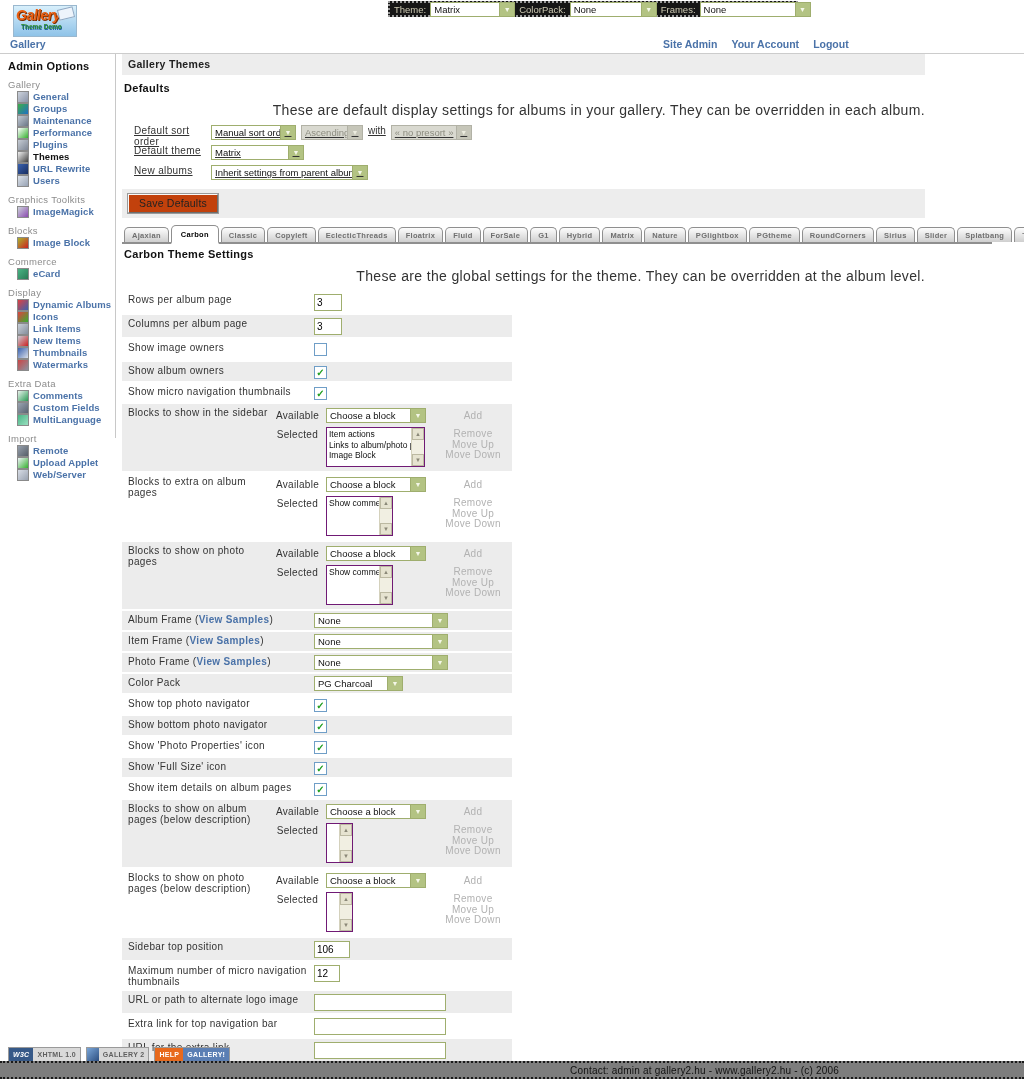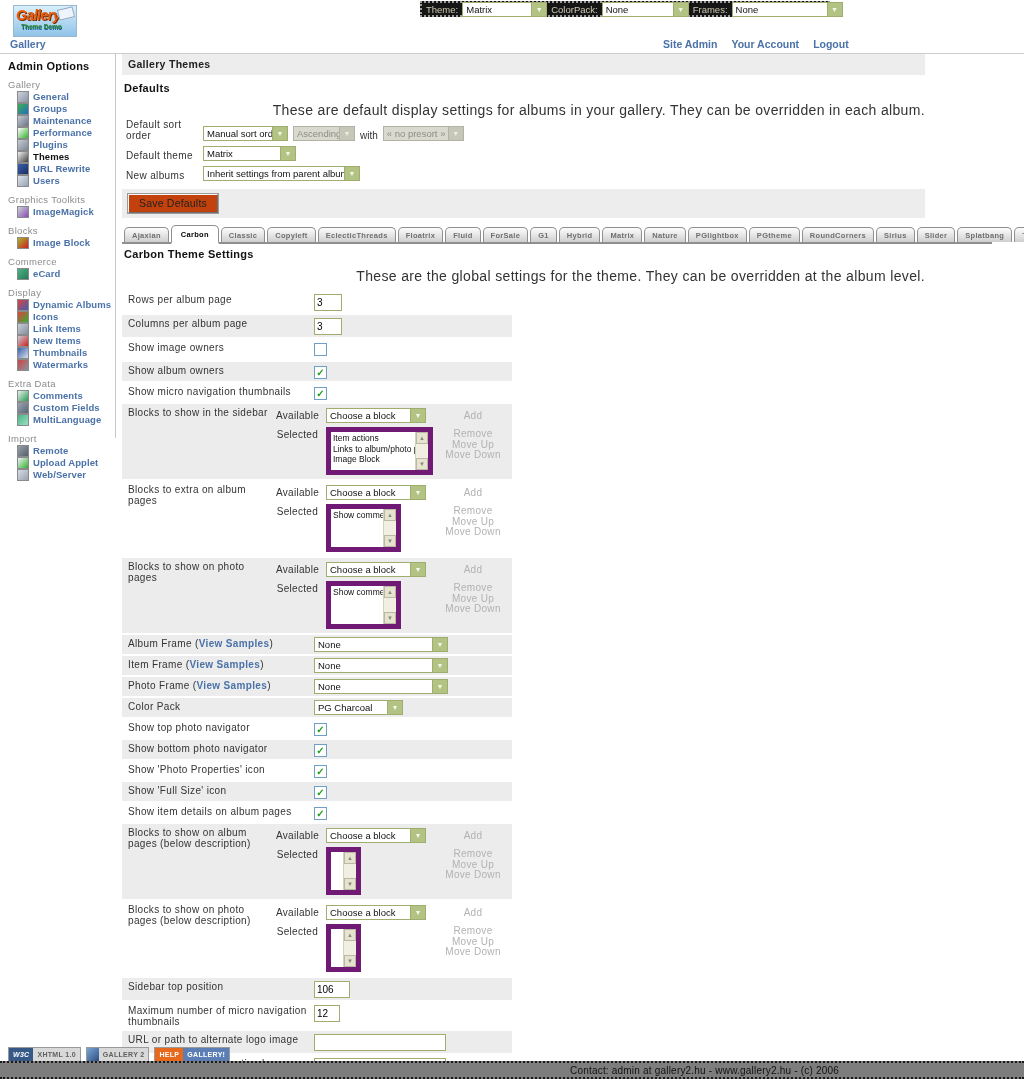--- a/index.html
+++ b/index.html
@@ -10,21 +10,21 @@
   .logo{position:absolute;left:13px;top:5px;width:62px;height:30px;
         background:linear-gradient(#d8effb,#8fc3e8);border:1px solid #9ab8cf;cursor:pointer;}
   .logo .gtxt{position:absolute;left:2px;top:1px;font-size:14px;font-weight:bold;font-style:italic;
         color:#e85d10;text-shadow:1px 1px 0 #7a2d00;letter-spacing:-.5px;}
   .logo .gsub{position:absolute;left:7px;top:17px;font-size:6.5px;font-weight:bold;color:#2a8a2a;
         text-shadow:.5px .5px 0 #1355a0;}
   .logo .envelope{position:absolute;right:2px;top:2px;width:14px;height:9px;background:#eef4fb;
         border:1px solid #8fa9c4;transform:rotate(-14deg);}
 
   .theme-bar{position:absolute;left:388px;top:1px;width:410px;height:16px;background:#161616;
-        border:2px dotted #9c9c9c;box-sizing:border-box;display:flex;align-items:center;gap:4px;padding:0 4px;margin-left:32px;}
+        border:2px dotted #9c9c9c;box-sizing:border-box;display:flex;align-items:center;gap:4px;padding:0 4px;}
   .tb-label{color:#cdc9b2;font-size:9.5px;white-space:nowrap;}
 
   .mock-select{display:inline-flex;align-items:stretch;border:1px solid #9fae6e;background:#fff;
         height:15px;font-size:9.5px;box-sizing:border-box;cursor:default;vertical-align:middle;}
   .mock-select .val{padding:1px 3px 0;white-space:nowrap;overflow:hidden;color:#111;}
   .mock-select .arrow{width:14px;background:#b3c383;border-left:1px solid #9fae6e;color:#f4f7e8;
         display:flex;align-items:center;justify-content:center;font-size:7px;}
   .mock-select.disabled{background:#d9d9d0;border-color:#b2b2a6;}
   .mock-select.disabled .val{color:#8d8d80;}
   .mock-select.disabled .arrow{background:#c6c6b9;border-left-color:#b2b2a6;color:#ececdf;}
@@ -44,21 +44,21 @@
   .side-item .sicon{width:10px;height:10px;border:1px solid #8a8a8a;flex:none;}
   .side-item .slab{font-weight:bold;color:#4a72a8;font-size:9.5px;white-space:nowrap;letter-spacing:.1px;}
   .side-item.current .slab{color:#111;}
 
   
   .main{position:absolute;left:122px;top:54px;width:803px;}
   .section-bar{background:#ededed;padding:4px 6px 5px;font-weight:bold;color:#222;
         font-size:10.5px;letter-spacing:.3px;margin-bottom:7px;}
   .sub-h{font-size:11px;font-weight:bold;color:#111;margin:4px 0 4px 2px;letter-spacing:.3px;}
   .desc{font-size:14px;color:#333;margin:8px 0 7px 2px;letter-spacing:.35px;text-align:right;}
-  .def-row{display:flex;align-items:flex-end;gap:5px;margin:4px 0 4px 4px;height:16px;}
+  .def-row{display:flex;align-items:flex-start;gap:5px;margin:4px 0 4px 12px;height:16px;text-decoration:underline;}
   .def-label{display:inline-block;width:72px;letter-spacing:.35px;}
   .save-bar{background:#ededed;padding:5px 6px;margin:8px 0 7px;}
   .gbtn{font-family:"Liberation Sans",sans-serif;font-size:10.5px;color:#222;padding:2px 10px 3px;
         background:#c2410c;border:1px solid;border-color:#f8f8f8 #6e6e6e #6e6e6e #f8f8f8;
         outline:1px solid #9a9a9a;cursor:pointer;letter-spacing:.2px;}
 
   
   .tabbar{display:flex;align-items:flex-end;gap:2px;border-bottom:2px solid #8f8f8f;width:868px;
         padding-left:2px;margin-bottom:3px;}
   .tab{font-size:7.5px;font-weight:bold;color:#6f6f6f;background:linear-gradient(#fdfdfd,#cfcfcf);
@@ -76,21 +76,21 @@
   .vslink{color:#4a72a8;font-weight:bold;cursor:pointer;}
   .tinput{font-family:"Liberation Sans",sans-serif;font-size:10px;border:1px solid #9fae6e;
         height:13px;padding:1px 2px;margin-top:1px;}
   .cb{width:11px;height:11px;border:1px solid #6f9ec7;background:#fff;display:inline-flex;
         align-items:center;justify-content:center;color:#1f9e1f;font-size:10px;font-weight:bold;
         margin-top:2px;cursor:pointer;line-height:10px;}
   .blockgrid{display:grid;grid-template-columns:42px 100px 78px;gap:4px 8px;align-items:start;padding:2px 0;}
   .bglabel{text-align:right;letter-spacing:.3px;padding-top:2px;}
   .graylink{color:#b2b2b2;text-align:center;letter-spacing:.3px;padding-top:2px;cursor:pointer;}
   .graylink div{line-height:10.5px;cursor:pointer;}
-  .lbox{height:38px;border:5px solid #701a75;background:#fff;display:flex;box-sizing:content-box;}
+  .lbox{height:38px;border:1px solid #701a75;background:#fff;display:flex;box-sizing:content-box;}
   .lbox .items{flex:1;overflow:hidden;font-size:8.5px;line-height:10.5px;padding:1px 0 0 2px;
         white-space:nowrap;color:#111;}
   .lbox .sbar{width:12px;background:#f1efe2;border-left:1px solid #d4d1bc;display:flex;
         flex-direction:column;justify-content:space-between;align-items:center;}
   .sarr{width:10px;height:10px;background:#e6e3d0;border:1px solid #bcb9a2;color:#8b8878;
         font-size:6px;display:flex;align-items:center;justify-content:center;cursor:pointer;}
 
   
   .badges{position:absolute;left:8px;top:1047px;display:flex;gap:5px;}
   .badge{display:inline-flex;font-size:7px;font-weight:bold;height:13px;align-items:stretch;

